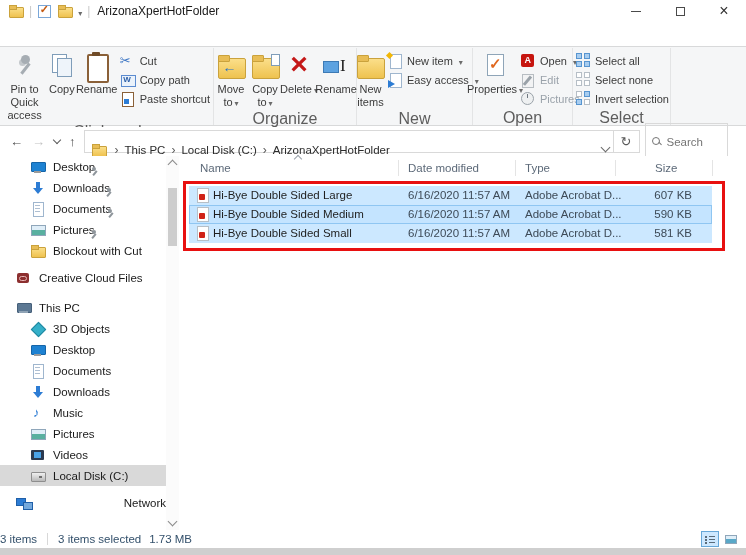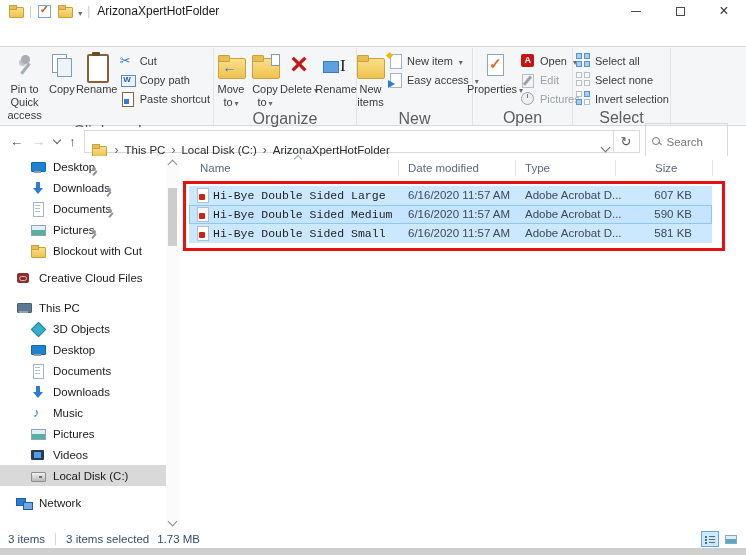--- a/index.html
+++ b/index.html
@@ -72,29 +72,29 @@
   .col-name { left:15px; } .col-date { left:223px; } .col-type { left:340px; } .col-size { left:470px; }
   .sortmark { position:absolute; left:110px; top:0; width:6px; height:6px; border-left:1.2px solid #9aa2aa; border-top:1.2px solid #9aa2aa; transform:rotate(45deg); }
   .colsep { position:absolute; top:4px; width:1px; height:16px; background:#e4e4e4; }
   .rows { position:absolute; top:30px; left:0; right:0; }
   .frow { position:relative; height:19px; font-size:11.5px; color:#1f1f1f; }
   .frow .rowbg { position:absolute; left:4px; top:0; width:523px; height:19px; }
   .frow.selected .rowbg { background:#cce8ff; }
   .frow.focused .rowbg { border:1px solid #8fc6f2; background:#c4e4ff; }
   .fcell { position:absolute; top:2.5px; }
   .f-ico { left:10px; top:1px; }
-  .f-name { left:28px;font-family:Liberation Mono, monospace; }
+  .f-name { left:28px; }
   .f-date { left:223px; color:#3d4a57; }
   .f-type { left:340px; color:#3d4a57; }
   .f-size { left:414px; width:93px; text-align:right; color:#3d4a57; }
 
   .redbox { position:absolute; left:183px; top:181px; width:542px; height:70px; border:3px solid #e81010; z-index:5; pointer-events:none; }
 
   
-  .statusbar { position:absolute; left:0; right:0; bottom:7px; height:18px; background:#fff; display:flex; align-items:center; font-size:11.5px; color:#33506b; padding-left:8px; }
+  .statusbar { position:absolute; left:0; right:0; bottom:7px; height:18px; background:#fff; display:flex; align-items:center; font-size:11.5px; color:#33506b; }
   .st-sep { width:1px; height:12px; background:#d8d8d8; margin:0 10px; }
   .st-size { margin-left:8px; }
   .view-toggles { position:absolute; right:6px; bottom:0; height:18px; display:flex; gap:3px; align-items:center; }
   .vt { width:18px; height:16px; display:flex; align-items:center; justify-content:center; }
   .vt.active { background:#cde8ff; border:1px solid #66a7d8; }
   .vt-list { position:relative; width:10px; height:9px; }
   .vt-list::before { content:""; position:absolute; left:0; top:1px; width:2px; height:2px; background:#5a6b7a; box-shadow:0 3px 0 #5a6b7a, 0 6px 0 #5a6b7a; }
   .vt-list::after { content:""; position:absolute; left:4px; top:1.5px; width:6px; height:1.2px; background:#5a6b7a; box-shadow:0 3px 0 #5a6b7a, 0 6px 0 #5a6b7a; }
   .vt-thumb { width:12px; height:9px; border:1px solid #8fa6ba; background:linear-gradient(#dfeef8 45%, #59a8c8 45%); }
   .bottomstrip { position:absolute; left:0; right:0; bottom:0; height:7px; background:#cfcfcf; }
@@ -436,21 +436,21 @@
         <span>Pictures</span>
       </div>
       <div class="sbitem ind1">
         <span class="ico videos-icon"></span>
         <span>Videos</span>
       </div>
       <div class="sbitem ind1 selected">
         <span class="ico disk-icon"></span>
         <span>Local Disk (C:)</span>
       </div>
-      <div class="sbitem" style="margin-top: 6px;">
+      <div class="sbitem" style="margin-top: 6px; justify-content: space-between;">
         <span class="ico network-icon"></span>
         <span>Network</span>
       </div>
     </div>
   <div class="sb-scroll">
     <span class="sb-arrow up"></span>
     <span class="sb-thumb"></span>
     <span class="sb-arrow down"></span>
   </div>
 

